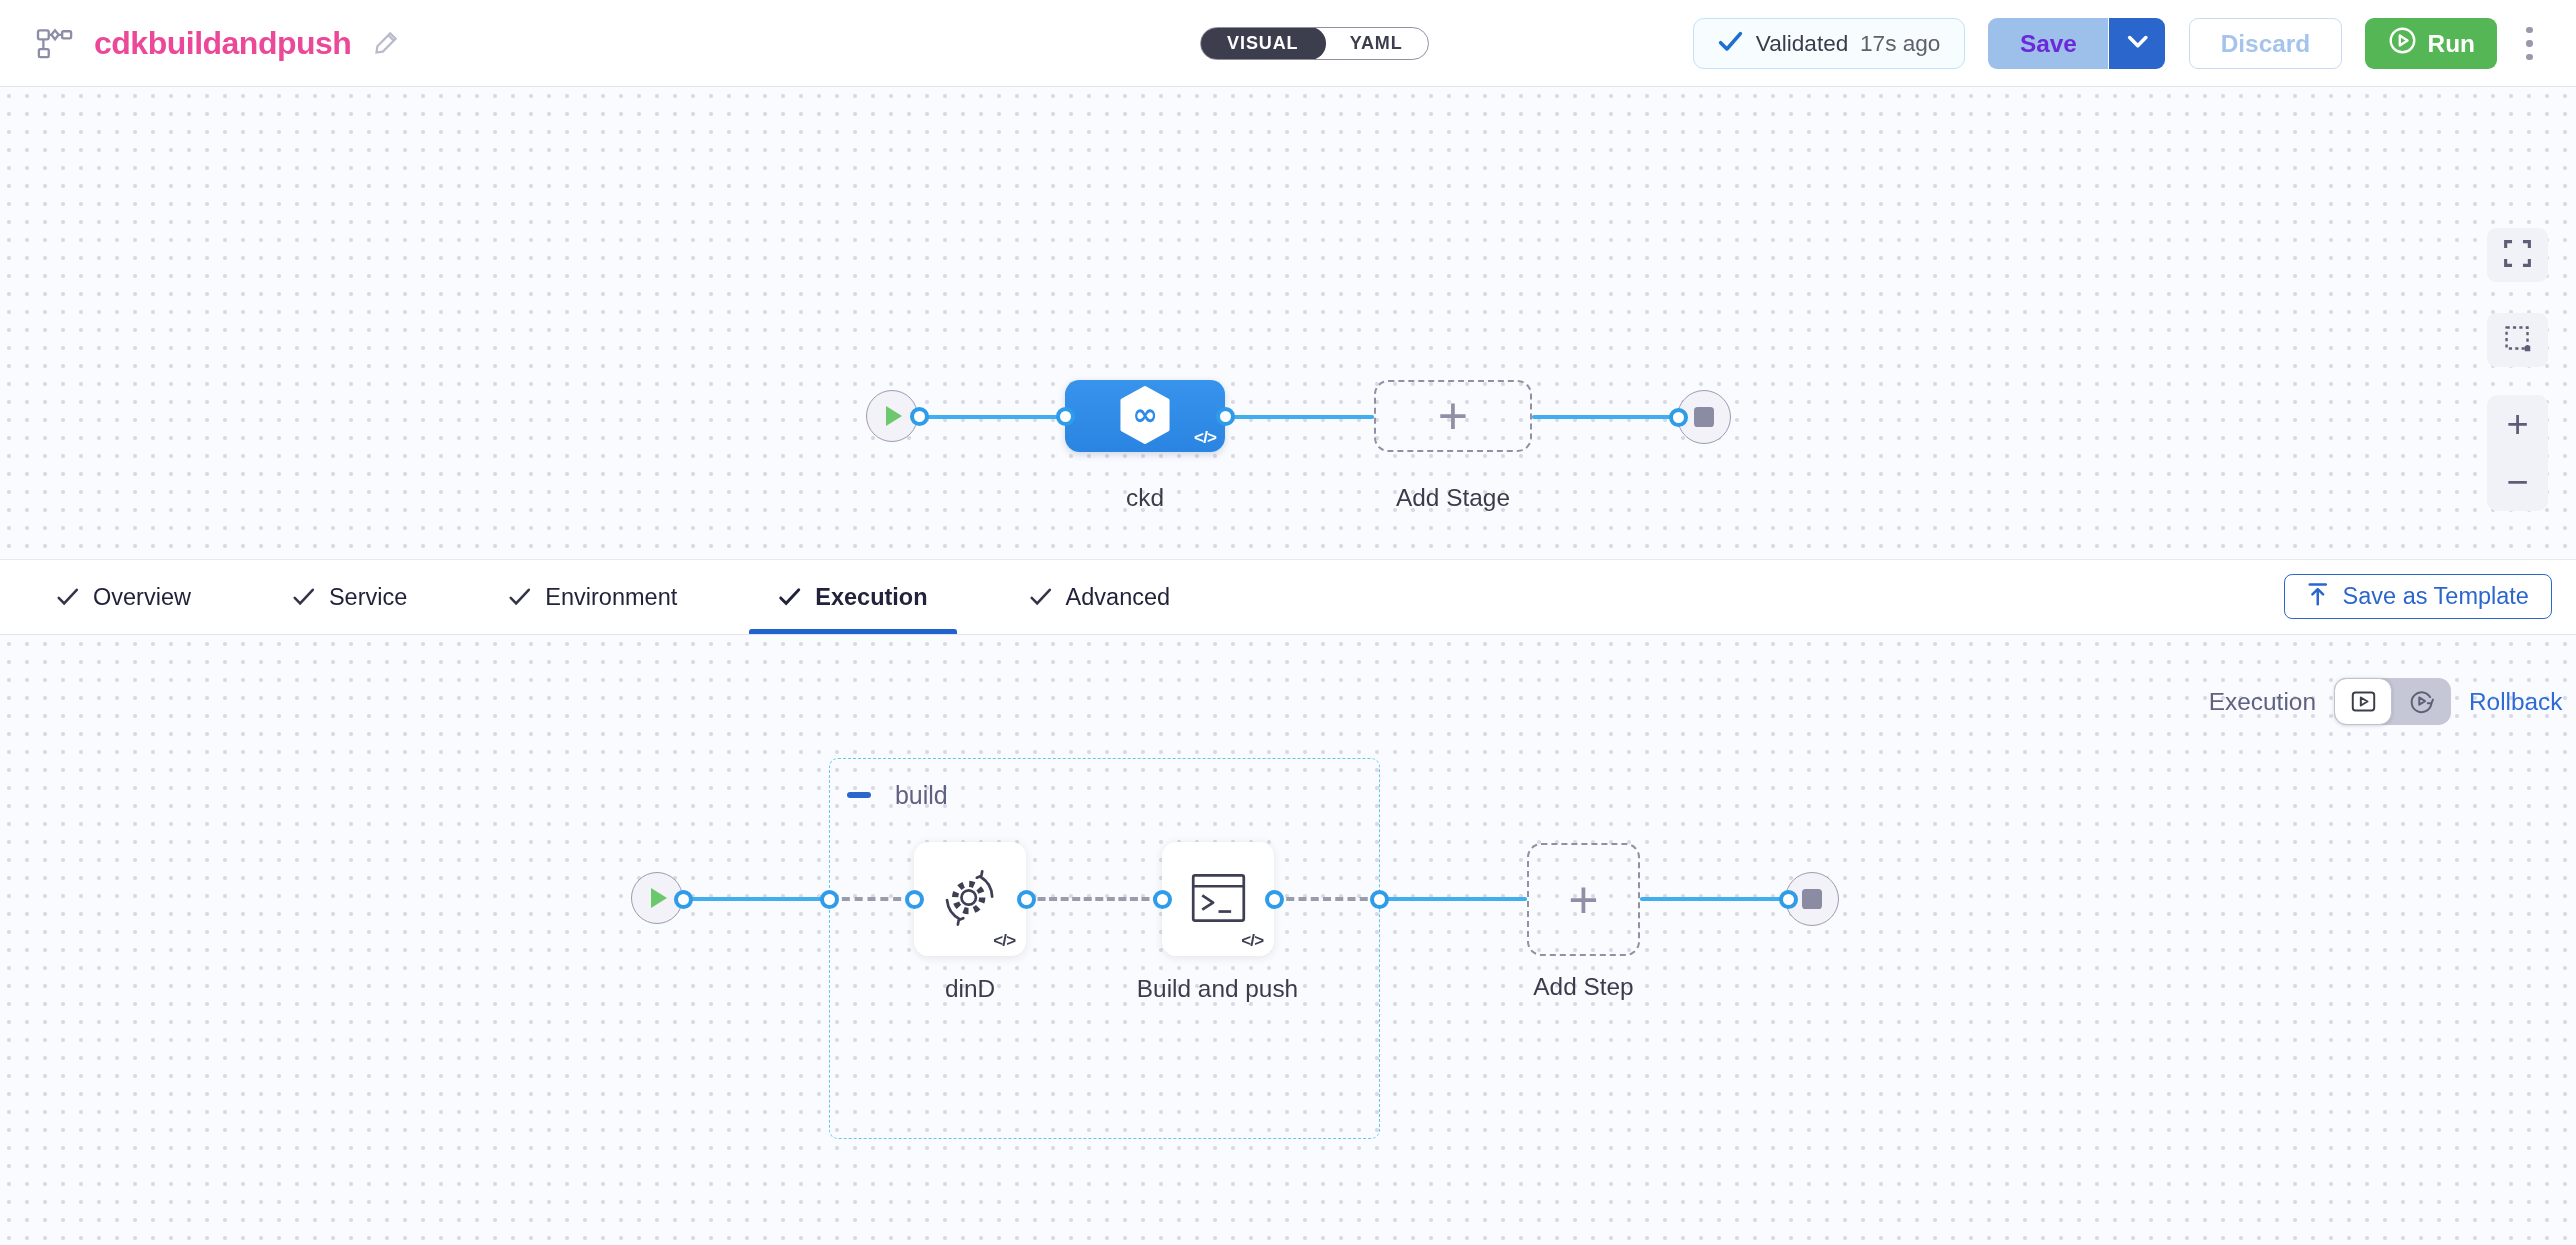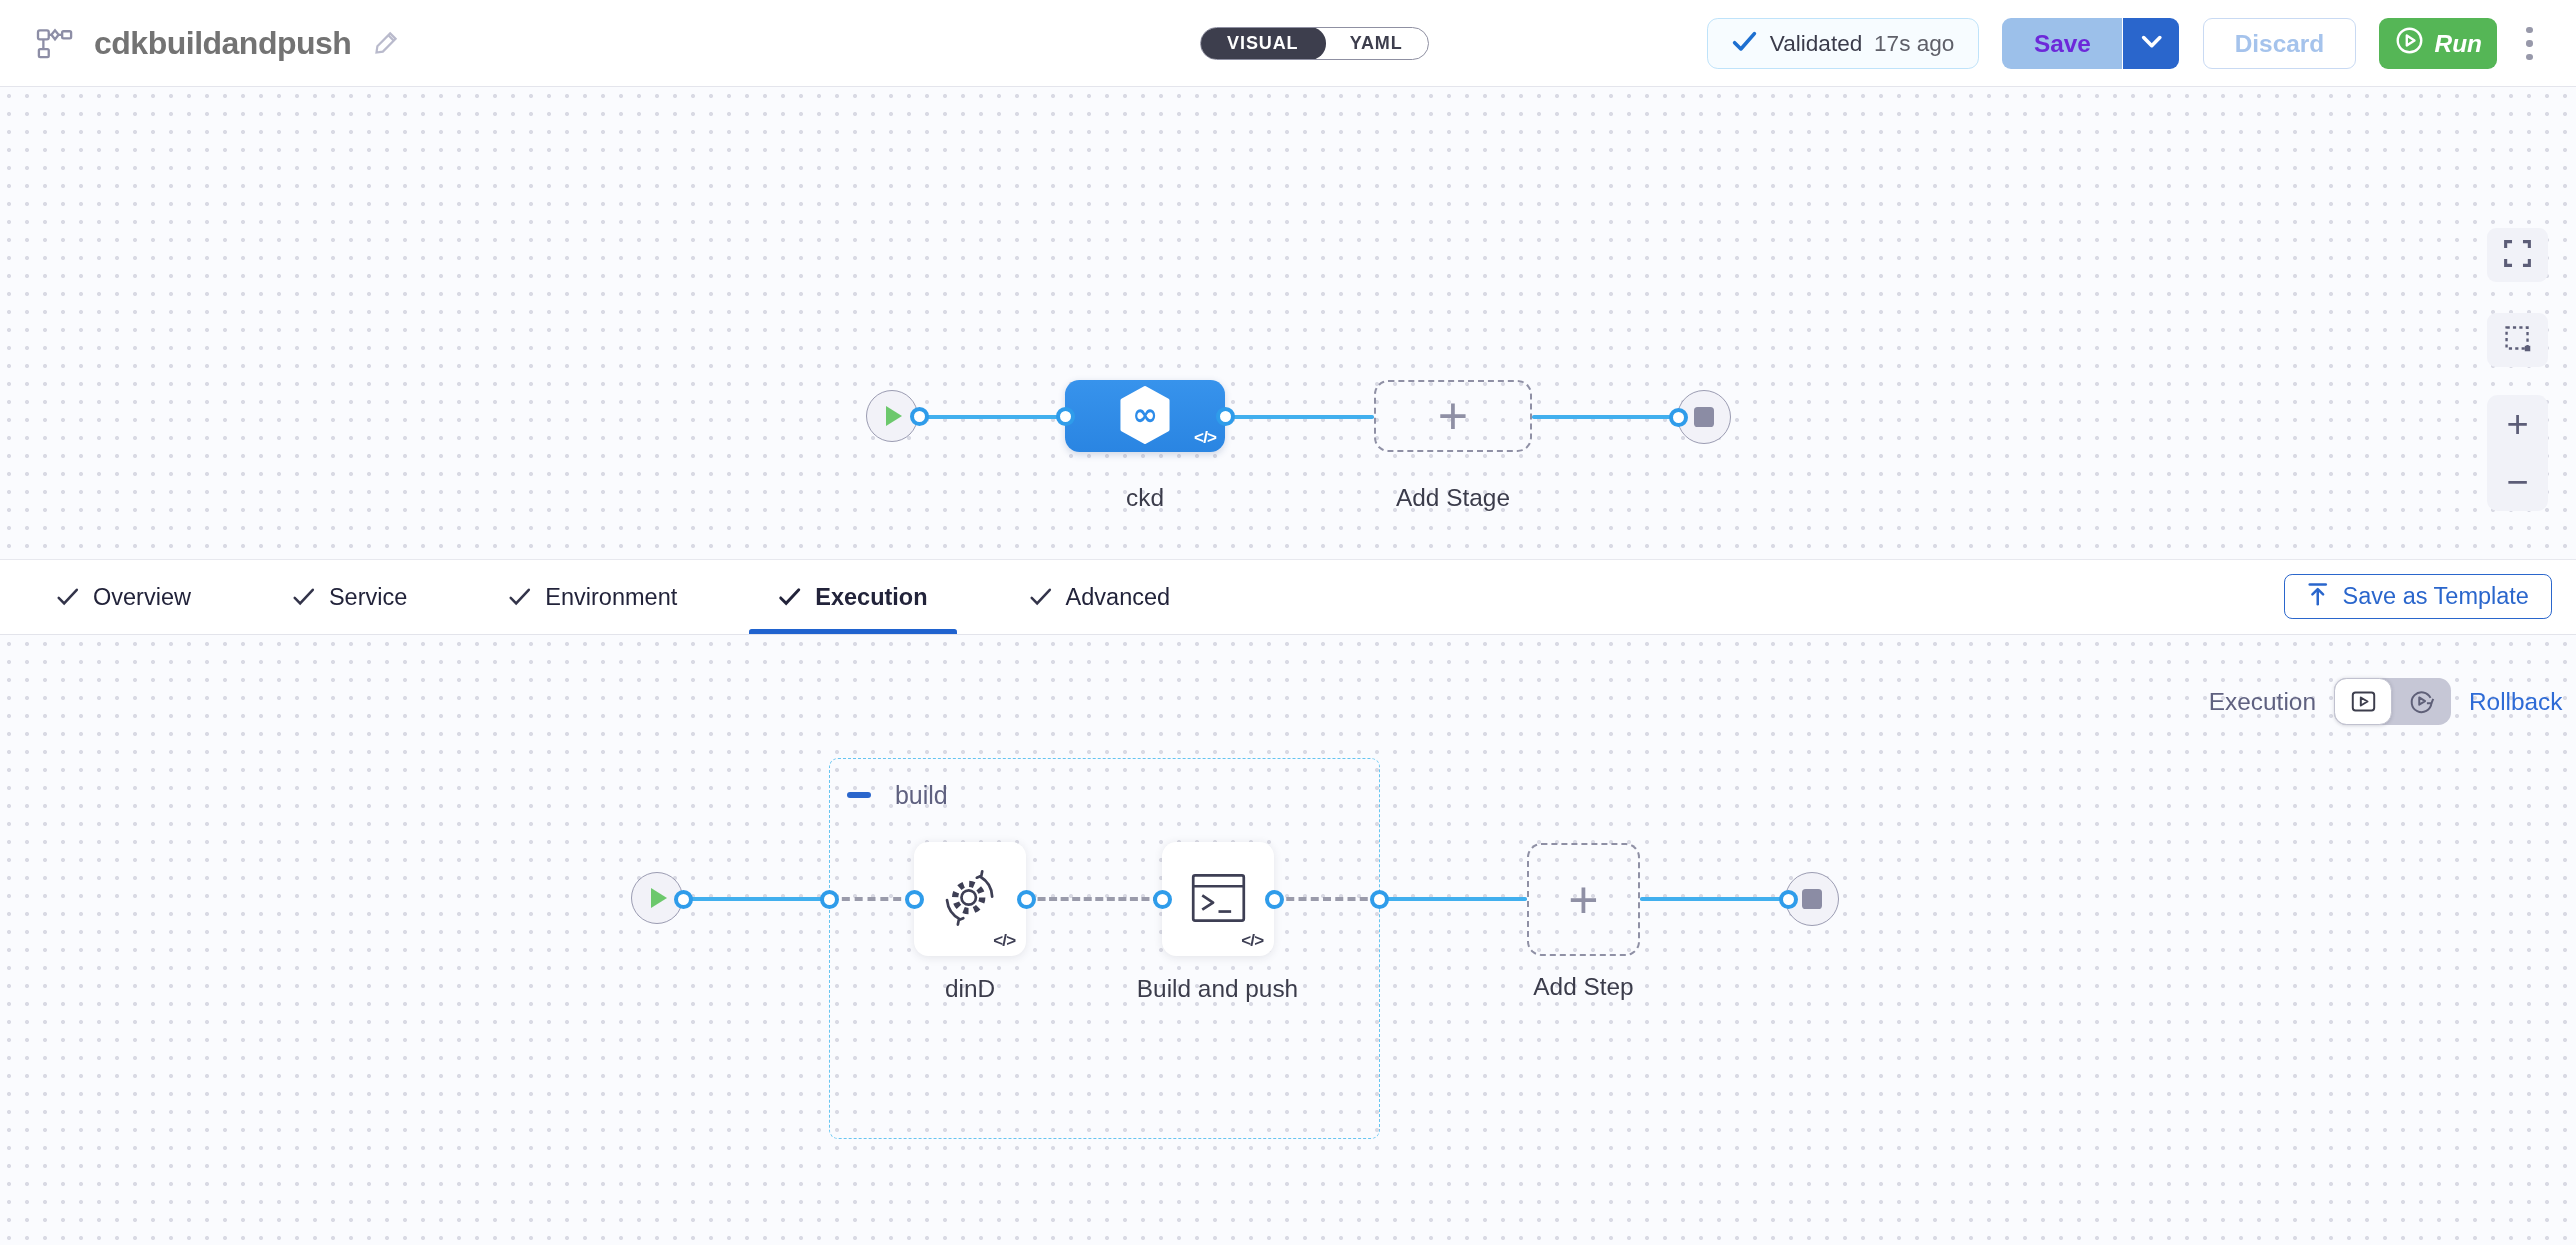--- a/index.html
+++ b/index.html
@@ -4,44 +4,44 @@
 <style>
   * { box-sizing: border-box; margin: 0; padding: 0; }
   html,body { width: 2576px; height: 1246px; overflow: hidden;
     font-family: "Liberation Sans", sans-serif; background: #fff; }
 
   
   .header { position: relative; width: 100%; height: 87px; background: #fff;
     border-bottom: 0.9px solid #e4e5ec; }
   .header-left { position: absolute; left: 36px; top: 0; height: 87px;
     display: flex; align-items: center; gap: 20px; }
-  .page-title { font-size: 32px; font-weight: bold; color: #737373; letter-spacing: -0.5px; }
+  .page-title { font-size: 32px; font-weight: bold; color: #ec4899; letter-spacing: -0.5px; }
   .mode-toggle { position: absolute; left: 1200px; top: 27px; height: 33px;
     display: flex; align-items: stretch; border: 1.8px solid #8f90a2; border-radius: 18px;
     background: #fff; overflow: hidden; }
   .mode-seg { display: flex; align-items: center; justify-content: center;
     font-size: 18px; font-weight: bold; letter-spacing: 0.9px; padding: 0 25px; cursor: pointer; }
   .mode-seg.active { background: #3d3e4d; color: #fff; border-radius: 16.2px; margin: -0.9px; padding: 0 27px; }
   .mode-seg.inactive { color: #3d3e4d; }
   .header-right { position: absolute; right: 38px; top: 18px; height: 51px;
     display: flex; align-items: center; gap: 23.5px; }
   .validated-badge { height: 51px; display: flex; align-items: center; gap: 11.7px;
     padding: 0 23.5px; background: #f7fcff; border: 1.8px solid #bfe3fa; border-radius: 10.8px; }
   .validated-text { font-size: 22.6px; font-weight: normal; color: #3b3c4b; }
   .validated-time { font-size: 22.6px; color: #5f6069; }
   .save-split { height: 51px; display: flex; border-radius: 9px; overflow: hidden; cursor: pointer; }
   .save-main { width: 121px; background: #9cc0ea; color: #6d28d9; font-size: 24.4px; font-weight: bold;
     display: flex; align-items: center; justify-content: center; border-right: 1.8px solid #fff; }
   .save-caret { width: 56px; background: #2a66cc; display: flex; align-items: center; justify-content: center; }
   .discard-btn { height: 51px; width: 153px; background: #fff; border: 1.8px solid #c9daf3;
     border-radius: 9px; color: #a5c3ec; font-size: 24.4px; font-weight: bold;
     display: flex; align-items: center; justify-content: center; cursor: pointer; }
-  .run-btn { height: 51px; width: 118px; background: #55b656; border: none; border-radius: 9px;
+  .run-btn { height: 51px; width: 132px; background: #55b656; border: none; border-radius: 9px;
     color: #fff; font-size: 24.4px; font-weight: bold; display: flex; align-items: center;
-    justify-content: center; gap: 10.8px; cursor: pointer; font-style: italic; }
+    justify-content: center; gap: 10.8px; cursor: pointer; }
   .kebab { display: flex; flex-direction: column; gap: 7.2px; padding: 5.4px; cursor: pointer; }
   .kebab span { width: 6.3px; height: 6.3px; border-radius: 50%; background: #9899aa; }
 
   
   .canvas { position: relative; background-color: #fafbfe;
     background-image: radial-gradient(circle, #d9dae4 1.8px, transparent 2.3px);
     background-size: 18px 18px; }
   .canvas-top { width: 100%; height: 472px; }
   .canvas-bottom { width: 100%; height: 611px; }
 

